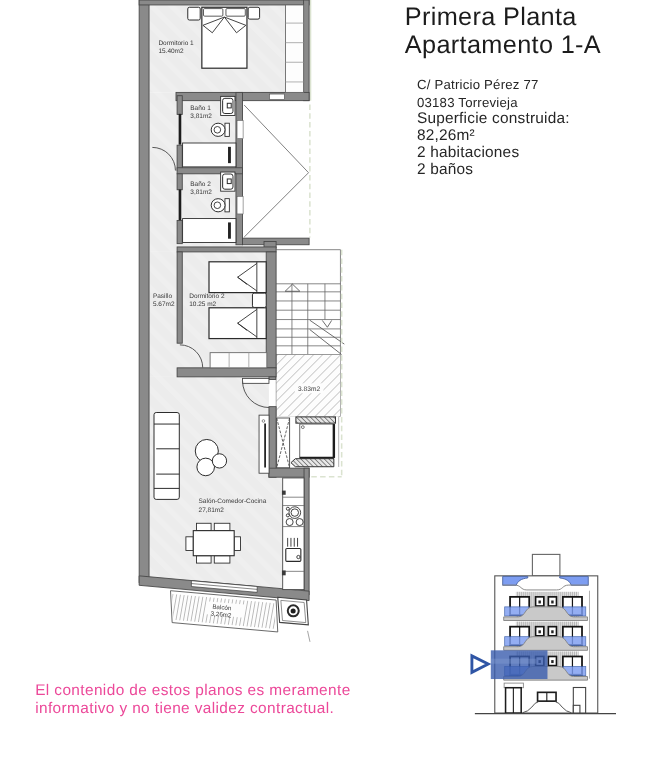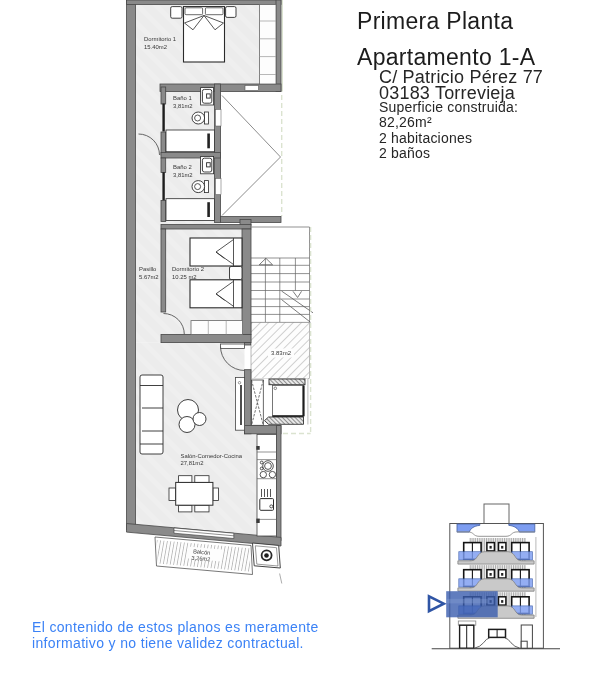--- a/index.html
+++ b/index.html
@@ -1,21 +1,21 @@
 <!DOCTYPE html>
 <html><head>
 <meta charset="utf-8">
 <style>
 html,body{margin:0;padding:0;background:#ffffff;width:604px;height:691px;overflow:hidden}
 body{font-family:"Liberation Sans",sans-serif;position:relative;color:#1f1f1f}
 .abs{position:absolute}
-.title{left:357px;top:2.5px;font-size:23px;line-height:36px;letter-spacing:.3px;color:#1c1c1c}
-.addr{left:379px;top:70px;font-size:18px;line-height:15.6px;letter-spacing:.2px;color:#262626}
+.title{left:368px;top:2.5px;font-size:23px;line-height:25px;letter-spacing:.3px;color:#1c1c1c}
+.addr{left:379px;top:70px;font-size:12px;line-height:15.6px;letter-spacing:.2px;color:#262626}
 .sup{left:379px;top:100px;font-size:14px;line-height:15.3px;letter-spacing:.2px;color:#262626}
-.foot{left:32px;top:619px;font-size:14px;line-height:16px;letter-spacing:.35px;color:#3b82f6}
+.foot{left:32px;top:619px;font-size:14px;line-height:16px;letter-spacing:.35px;color:#ec4899}
 </style>
 </head>
 <body>
 
 <svg class="abs" style="left:0;top:0" width="604" height="691" viewBox="0 0 604 691">
 <defs>
 <pattern id="fl" width="13" height="13" patternUnits="userSpaceOnUse" patternTransform="rotate(-45)">
 <rect width="13" height="13" fill="#ececec"></rect>
 <rect width="5" height="13" fill="#efefef"></rect>
 </pattern>

